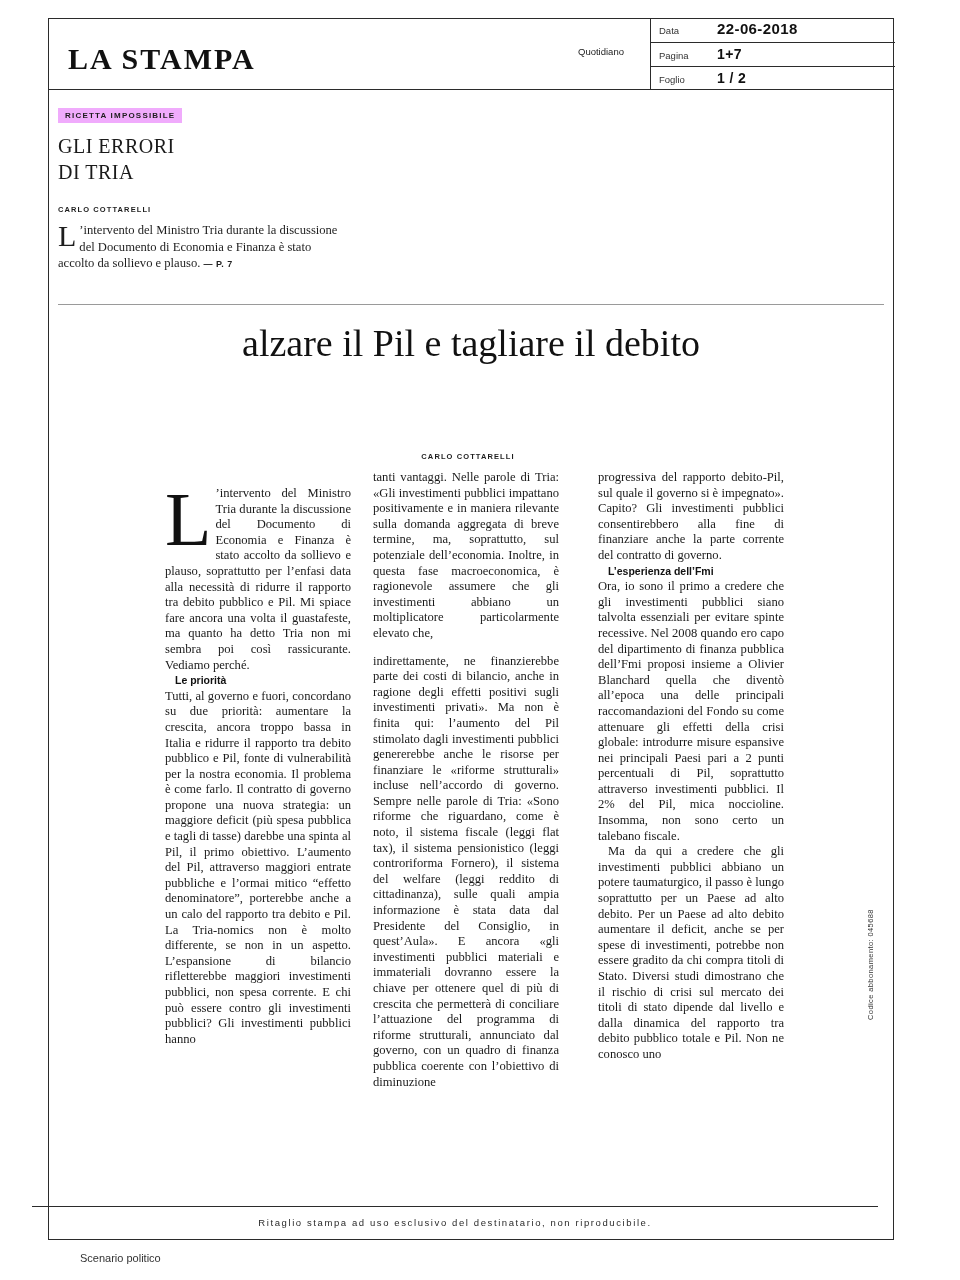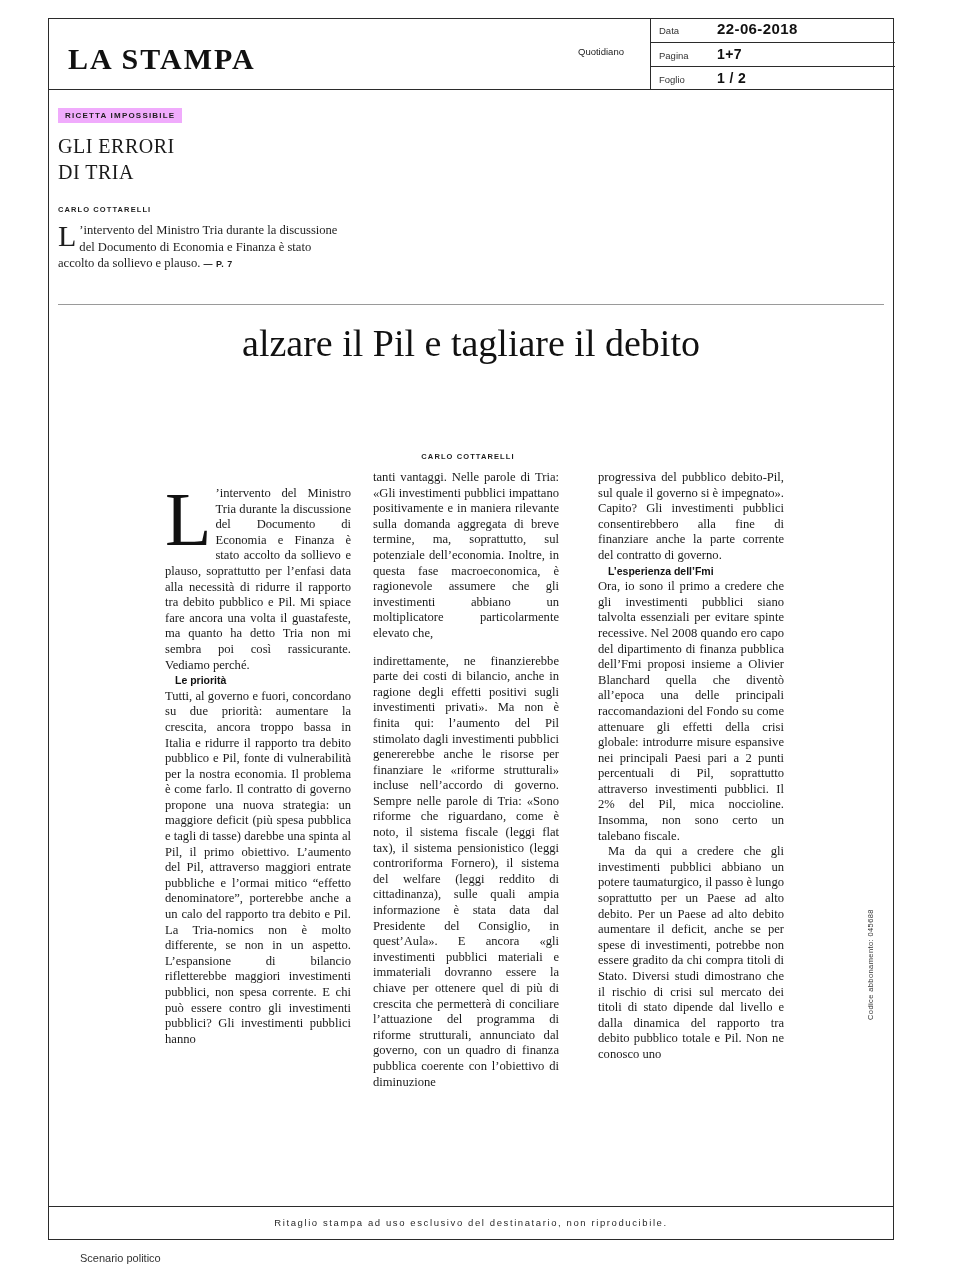--- a/index.html
+++ b/index.html
@@ -251,21 +251,21 @@
     color: #333;
     transform: rotate(-90deg);
     transform-origin: left top;
     white-space: nowrap;
     letter-spacing: 0.4px;
   }
 
   
   .bottom-strip {
     position: absolute;
-    left: 48px;
+    left: 32px;
     top: 1206px;
     width: 846px;
     height: 34px;
     border-top: 1.5px solid #2b2b2b;
     box-sizing: border-box;
   }
   .bottom-text {
     position: absolute;
     left: 0;
     top: 10px;
@@ -339,21 +339,21 @@
     <p class="subhead">Le priorità</p>
     <p class="first">Tutti, al governo e fuori, concordano su due priorità: aumentare la crescita, ancora troppo bassa in Italia e ridurre il rapporto tra debito pubblico e Pil, fonte di vulnerabilità per la nostra economia. Il problema è come farlo. Il contratto di governo propone una nuova strategia: un maggiore deficit (più spesa pubblica e tagli di tasse) darebbe una spinta al Pil, il primo obiettivo. L’aumento del Pil, attraverso maggiori entrate pubbliche e l’ormai mitico “effetto denominatore”, porterebbe anche a un calo del rapporto tra debito e Pil. La Tria-nomics non è molto differente, se non in un aspetto. L’espansione di bilancio rifletterebbe maggiori investimenti pubblici, non spesa corrente. E chi può essere contro gli investimenti pubblici? Gli investimenti pubblici hanno</p>
   </div>
 
   <div class="col col2">
     <p class="first">tanti vantaggi. Nelle parole di Tria: «Gli investimenti pubblici impattano positivamente e in maniera rilevante sulla domanda aggregata di breve termine, ma, soprattutto, sul potenziale dell’economia. Inoltre, in questa fase macroeconomica, è ragionevole assumere che gli investimenti abbiano un moltiplicatore particolarmente elevato che,</p>
     <p style="margin-top:12px;text-indent:0;">indirettamente, ne finanzierebbe parte dei costi di bilancio, anche in ragione degli effetti positivi sugli investimenti privati». Ma non è finita qui: l’aumento del Pil stimolato dagli investimenti pubblici genererebbe anche le risorse per finanziare le «riforme strutturali» incluse nell’accordo di governo. Sempre nelle parole di Tria: «Sono riforme che riguardano, come è noto, il sistema fiscale (leggi flat tax), il sistema pensionistico (leggi controriforma Fornero), il sistema del welfare (leggi reddito di cittadinanza), sulle quali ampia informazione è stata data dal Presidente del Consiglio, in quest’Aula». E ancora «gli investimenti pubblici materiali e immateriali dovranno essere la chiave per ottenere quel di più di crescita che permetterà di conciliare l’attuazione del programma di riforme strutturali, annunciato dal governo, con un quadro di finanza pubblica coerente con l’obiettivo di diminuzione</p>
   </div>
 
   <div class="col col3">
-    <p class="first">progressiva del pubblico debito-Pil, sul quale il governo si è impegnato». Capito? Gli investimenti pubblici consentirebbero alla fine di finanziare anche la parte corrente del contratto di governo.</p>
+    <p class="first">progressiva del rapporto debito-Pil, sul quale il governo si è impegnato». Capito? Gli investimenti pubblici consentirebbero alla fine di finanziare anche la parte corrente del contratto di governo.</p>
     <p class="subhead">L’esperienza dell’Fmi</p>
     <p class="first">Ora, io sono il primo a credere che gli investimenti pubblici siano talvolta essenziali per evitare spinte recessive. Nel 2008 quando ero capo del dipartimento di finanza pubblica dell’Fmi proposi insieme a Olivier Blanchard quella che diventò all’epoca una delle principali raccomandazioni del Fondo su come attenuare gli effetti della crisi globale: introdurre misure espansive nei principali Paesi pari a 2 punti percentuali di Pil, soprattutto attraverso investimenti pubblici. Il 2% del Pil, mica noccioline. Insomma, non sono certo un talebano fiscale.</p>
     <p>Ma da qui a credere che gli investimenti pubblici abbiano un potere taumaturgico, il passo è lungo soprattutto per un Paese ad alto debito. Per un Paese ad alto debito aumentare il deficit, anche se per spese di investimenti, potrebbe non essere gradito da chi compra titoli di Stato. Diversi studi dimostrano che il rischio di crisi sul mercato dei titoli di stato dipende dal livello e dalla dinamica del rapporto tra debito pubblico totale e Pil. Non ne conosco uno</p>
   </div>
 
   <div class="vert-code">Codice abbonamento:  045688</div>
 
   <div class="bottom-strip">
     <div class="bottom-text">Ritaglio stampa ad uso esclusivo del destinatario, non riproducibile.</div>
   </div>

